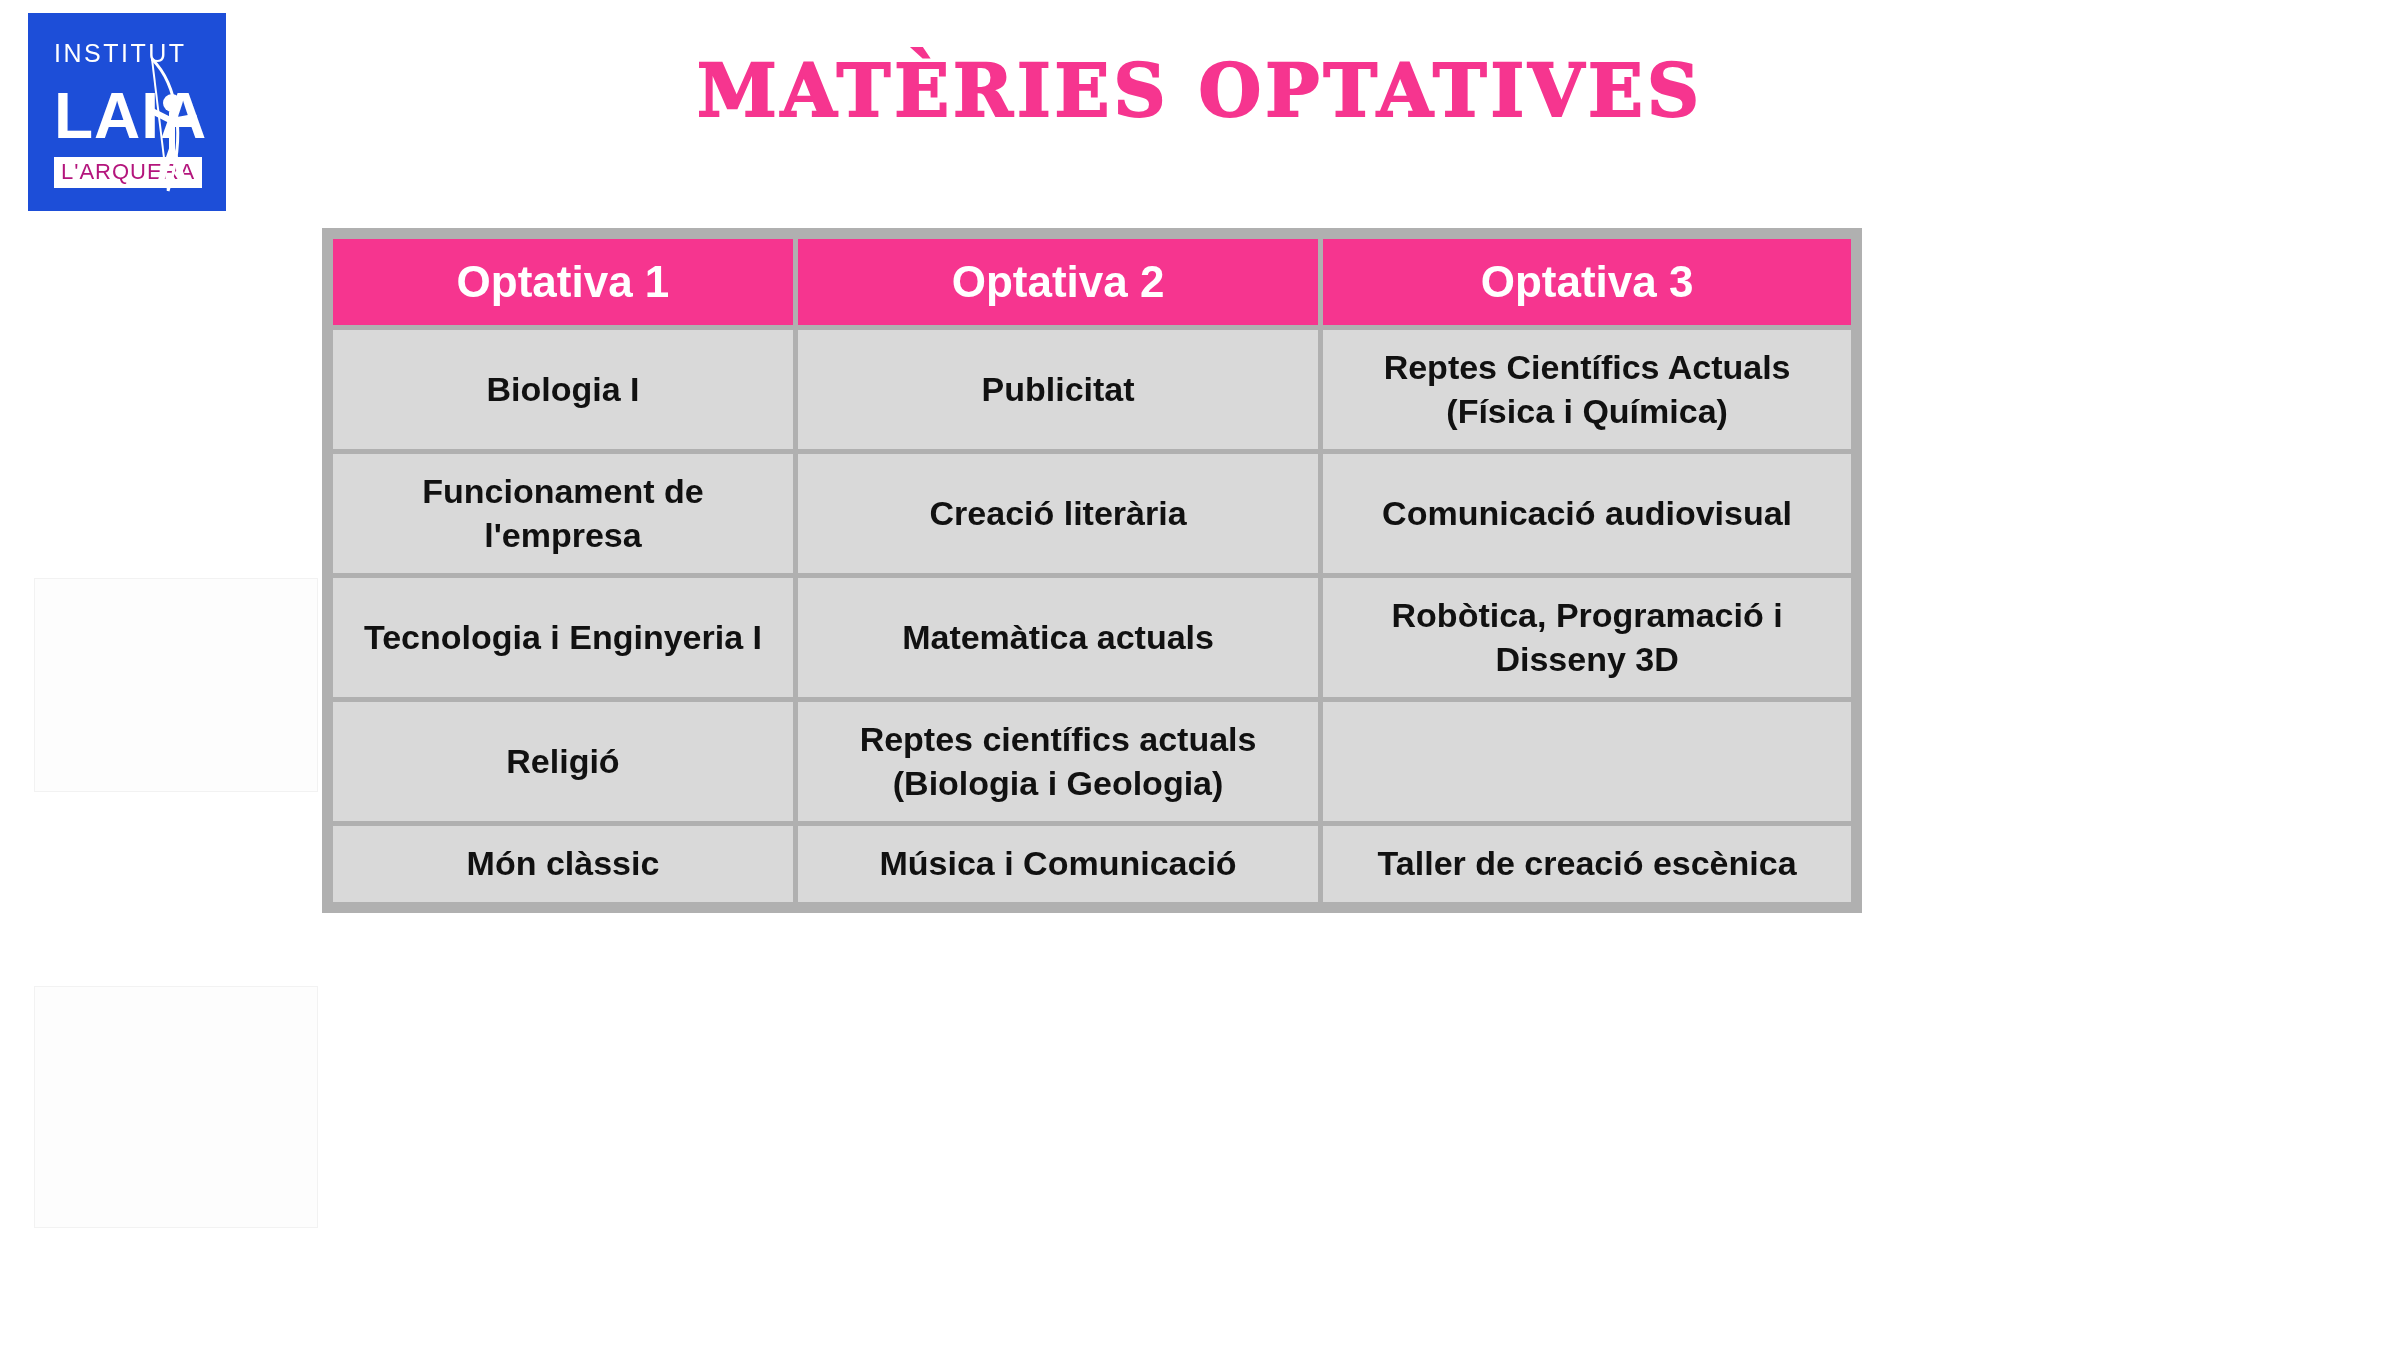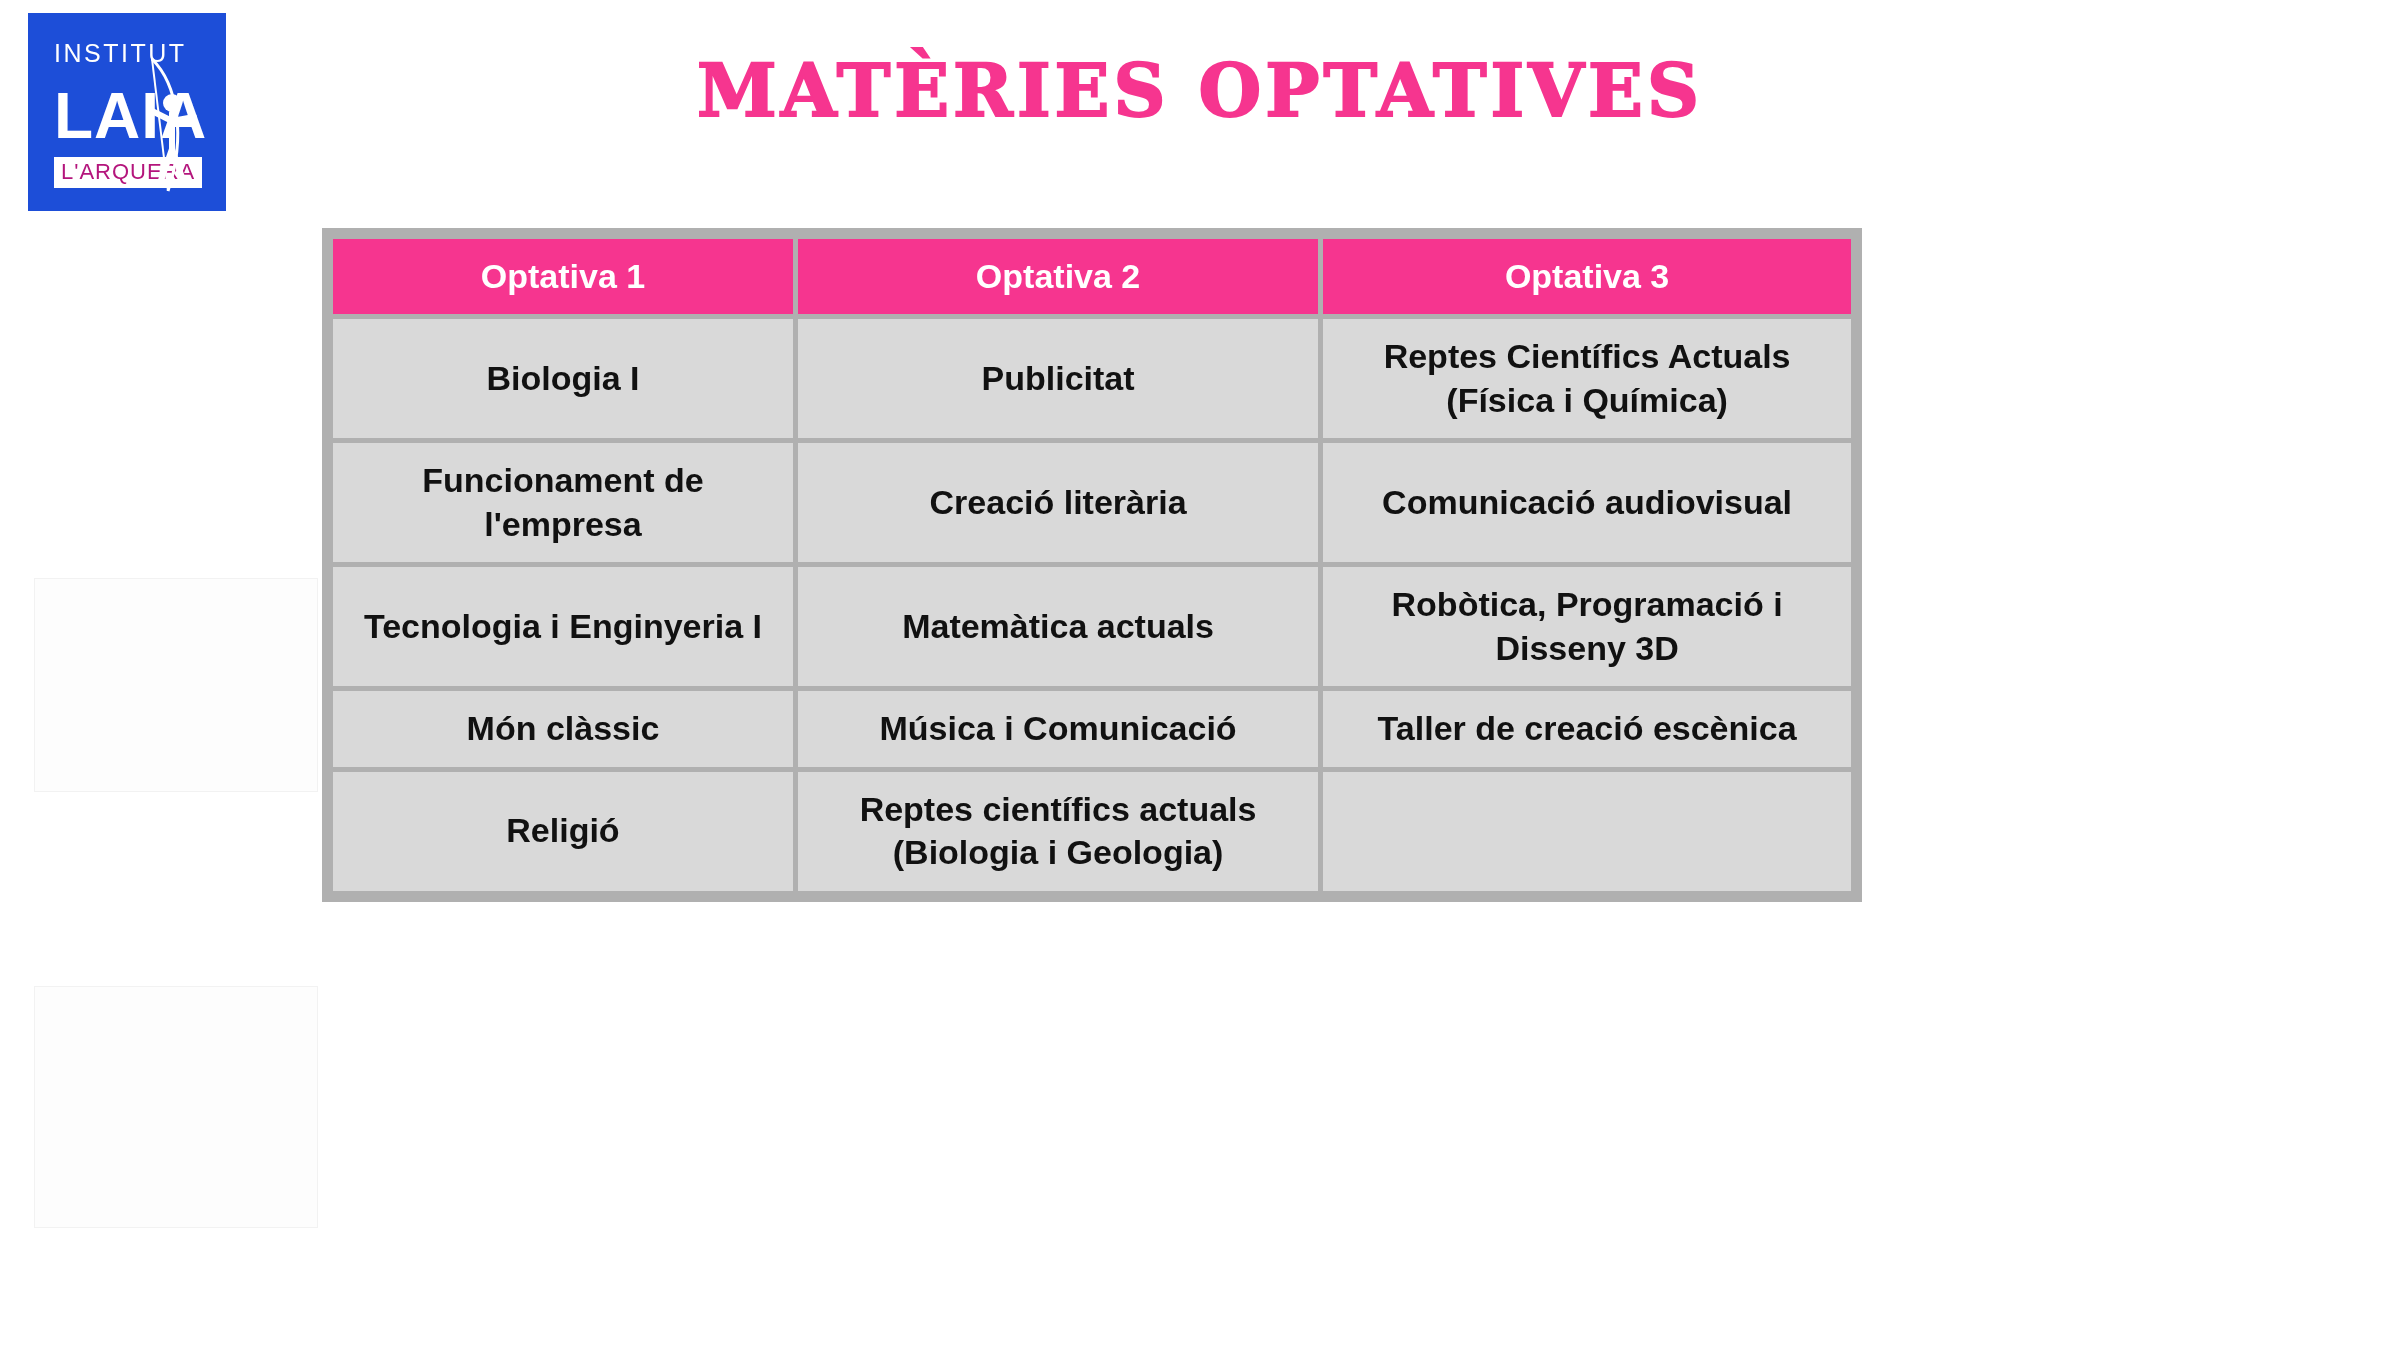--- a/index.html
+++ b/index.html
@@ -86,21 +86,21 @@
   }
   table.optatives {
     border-collapse: separate;
     border-spacing: 5px;
     width: 100%;
     table-layout: fixed;
   }
   table.optatives th {
     background: #f6358f;
     color: #ffffff;
-    font-size: 34px;
+    font-size: 44px;
     font-weight: 700;
     padding: 18px 6px;
     text-align: center;
   }
   table.optatives td {
     background: #d9d9d9;
     color: #111111;
     font-size: 34px;
     font-weight: 700;
     text-align: center;
@@ -168,24 +168,24 @@
         <td>Funcionament de l'empresa</td>
         <td>Creació literària</td>
         <td>Comunicació audiovisual</td>
       </tr>
       <tr>
         <td>Tecnologia i Enginyeria I</td>
         <td>Matemàtica actuals</td>
         <td>Robòtica, Programació i Disseny 3D</td>
       </tr>
       <tr>
+        <td>Religió</td>
+        <td>Reptes científics actuals (Biologia i Geologia)</td>
+        <td class="empty"></td>
+      </tr>
+      <tr>
         <td>Món clàssic</td>
         <td>Música i Comunicació</td>
         <td>Taller de creació escènica</td>
-      </tr>
-      <tr>
-        <td>Religió</td>
-        <td>Reptes científics actuals (Biologia i Geologia)</td>
-        <td class="empty"></td>
       </tr>
     </tbody>
   </table>
 </div>
 
 </body></html>

